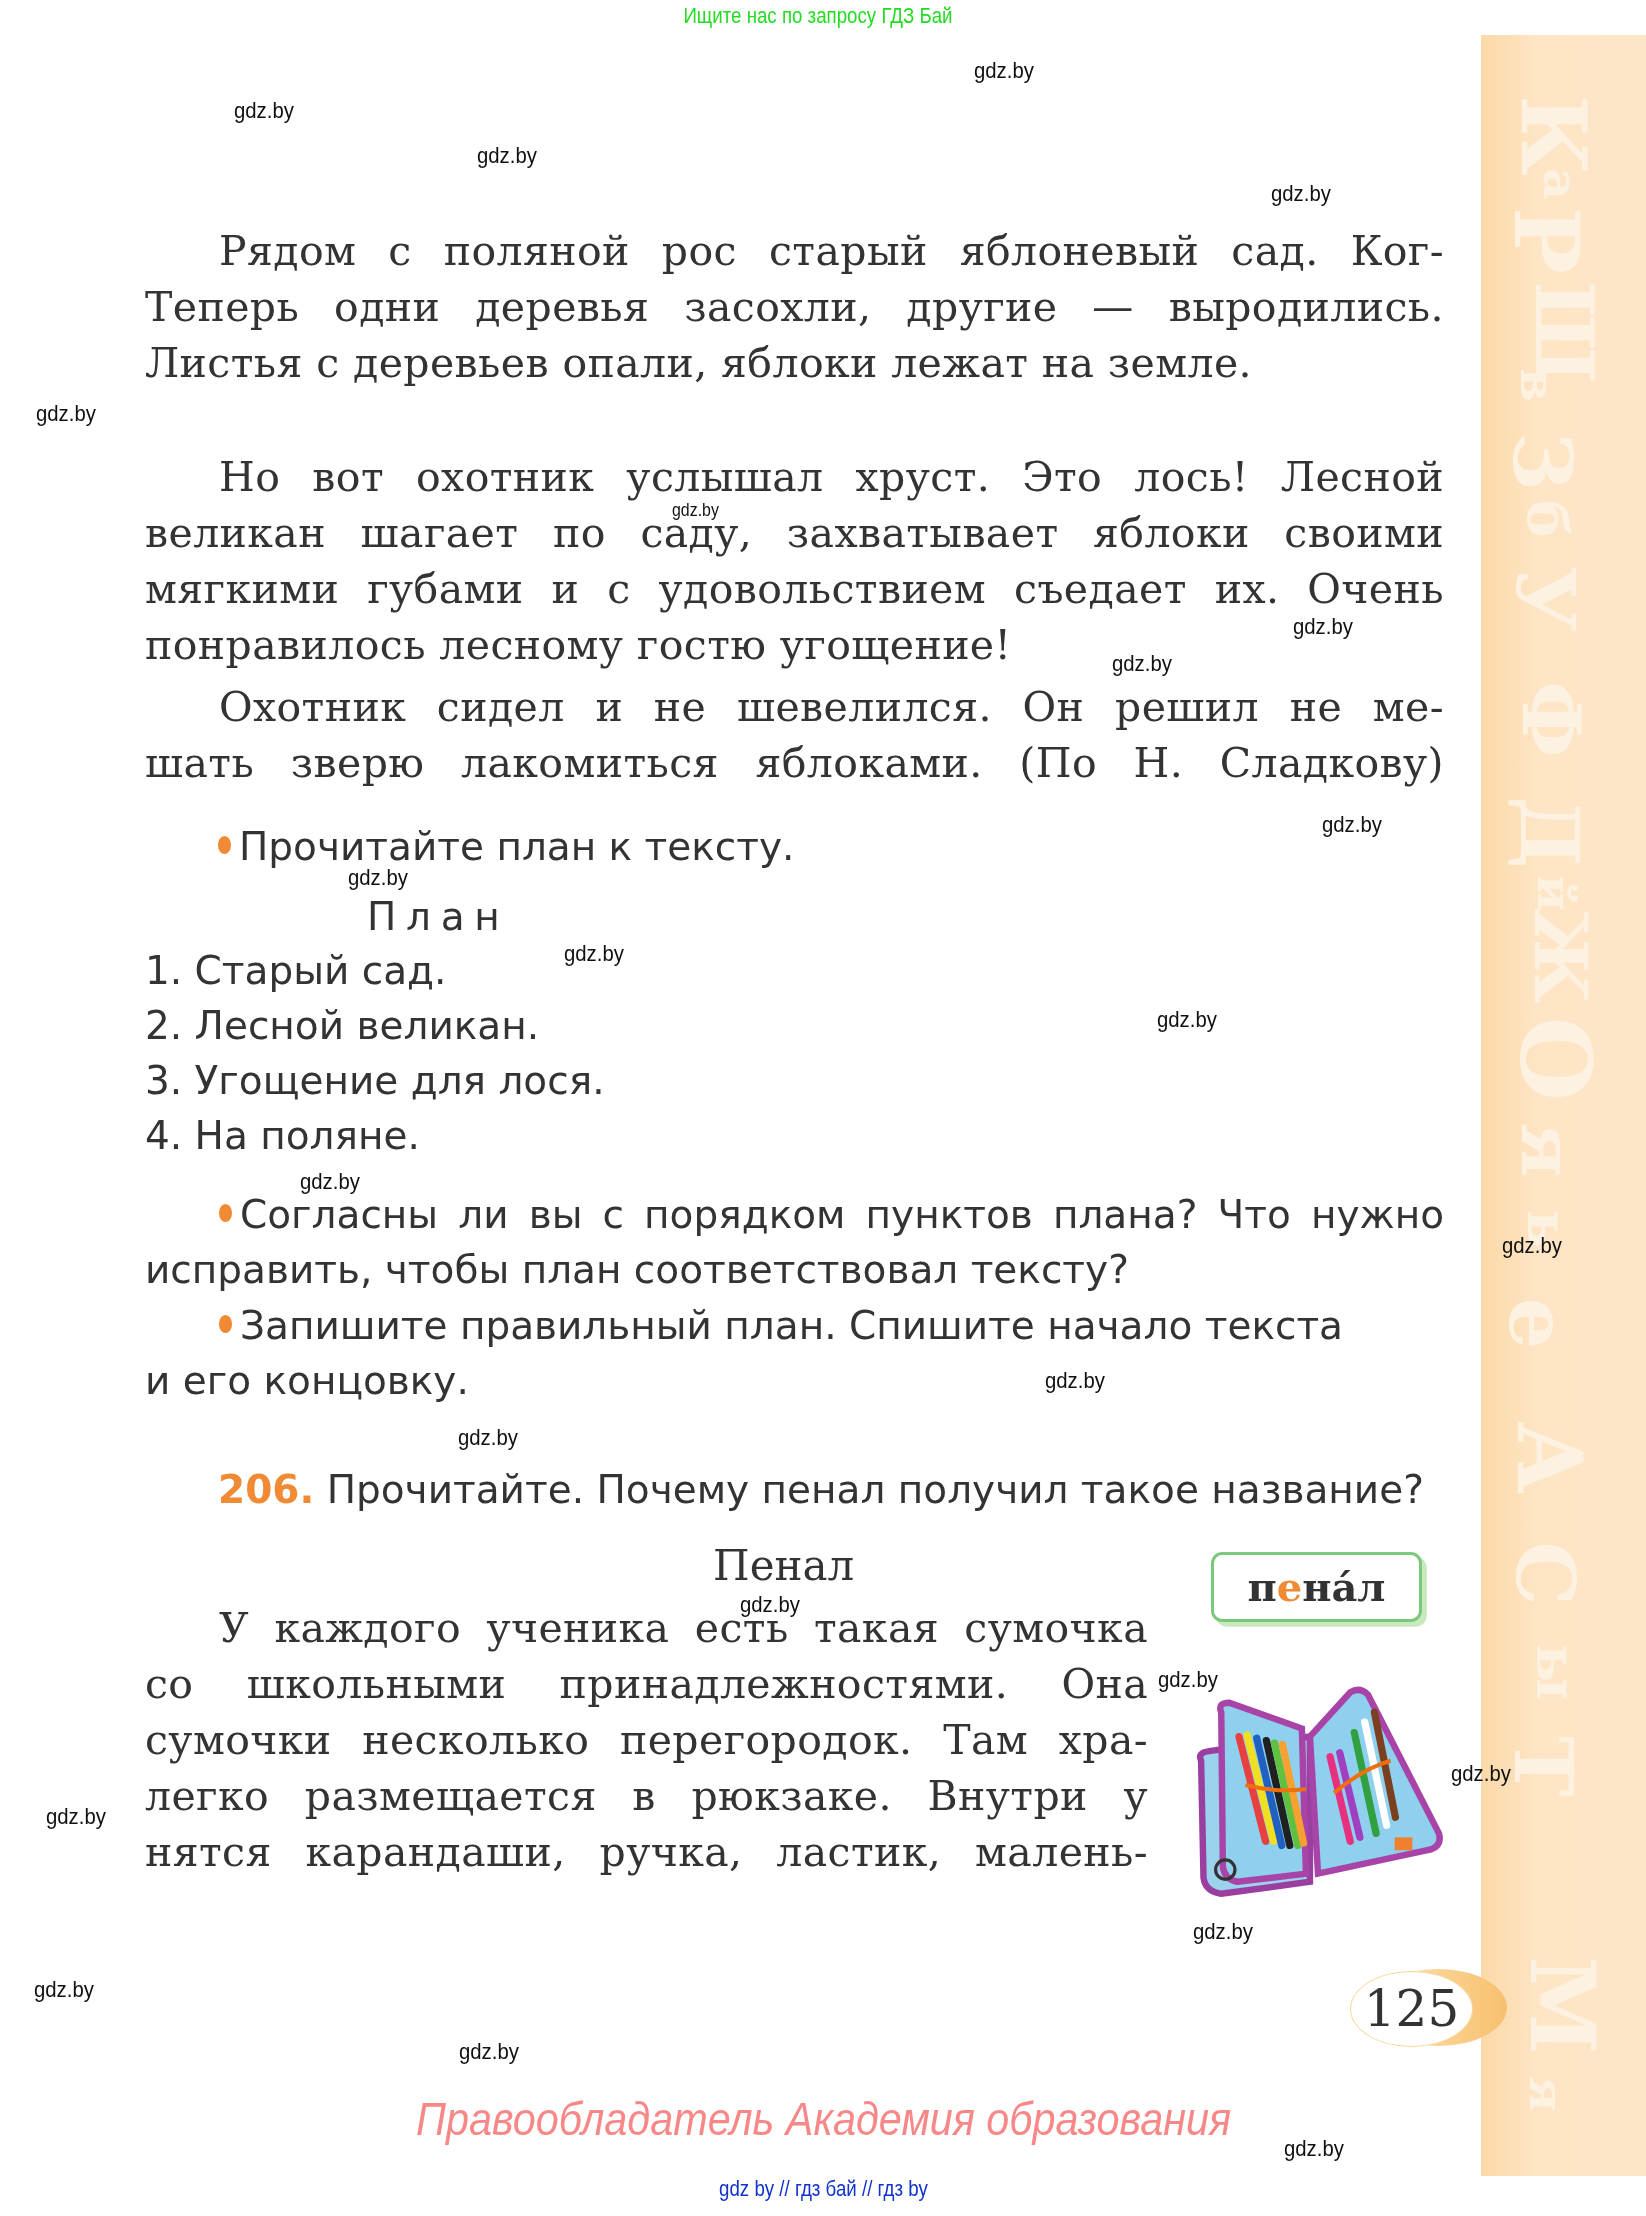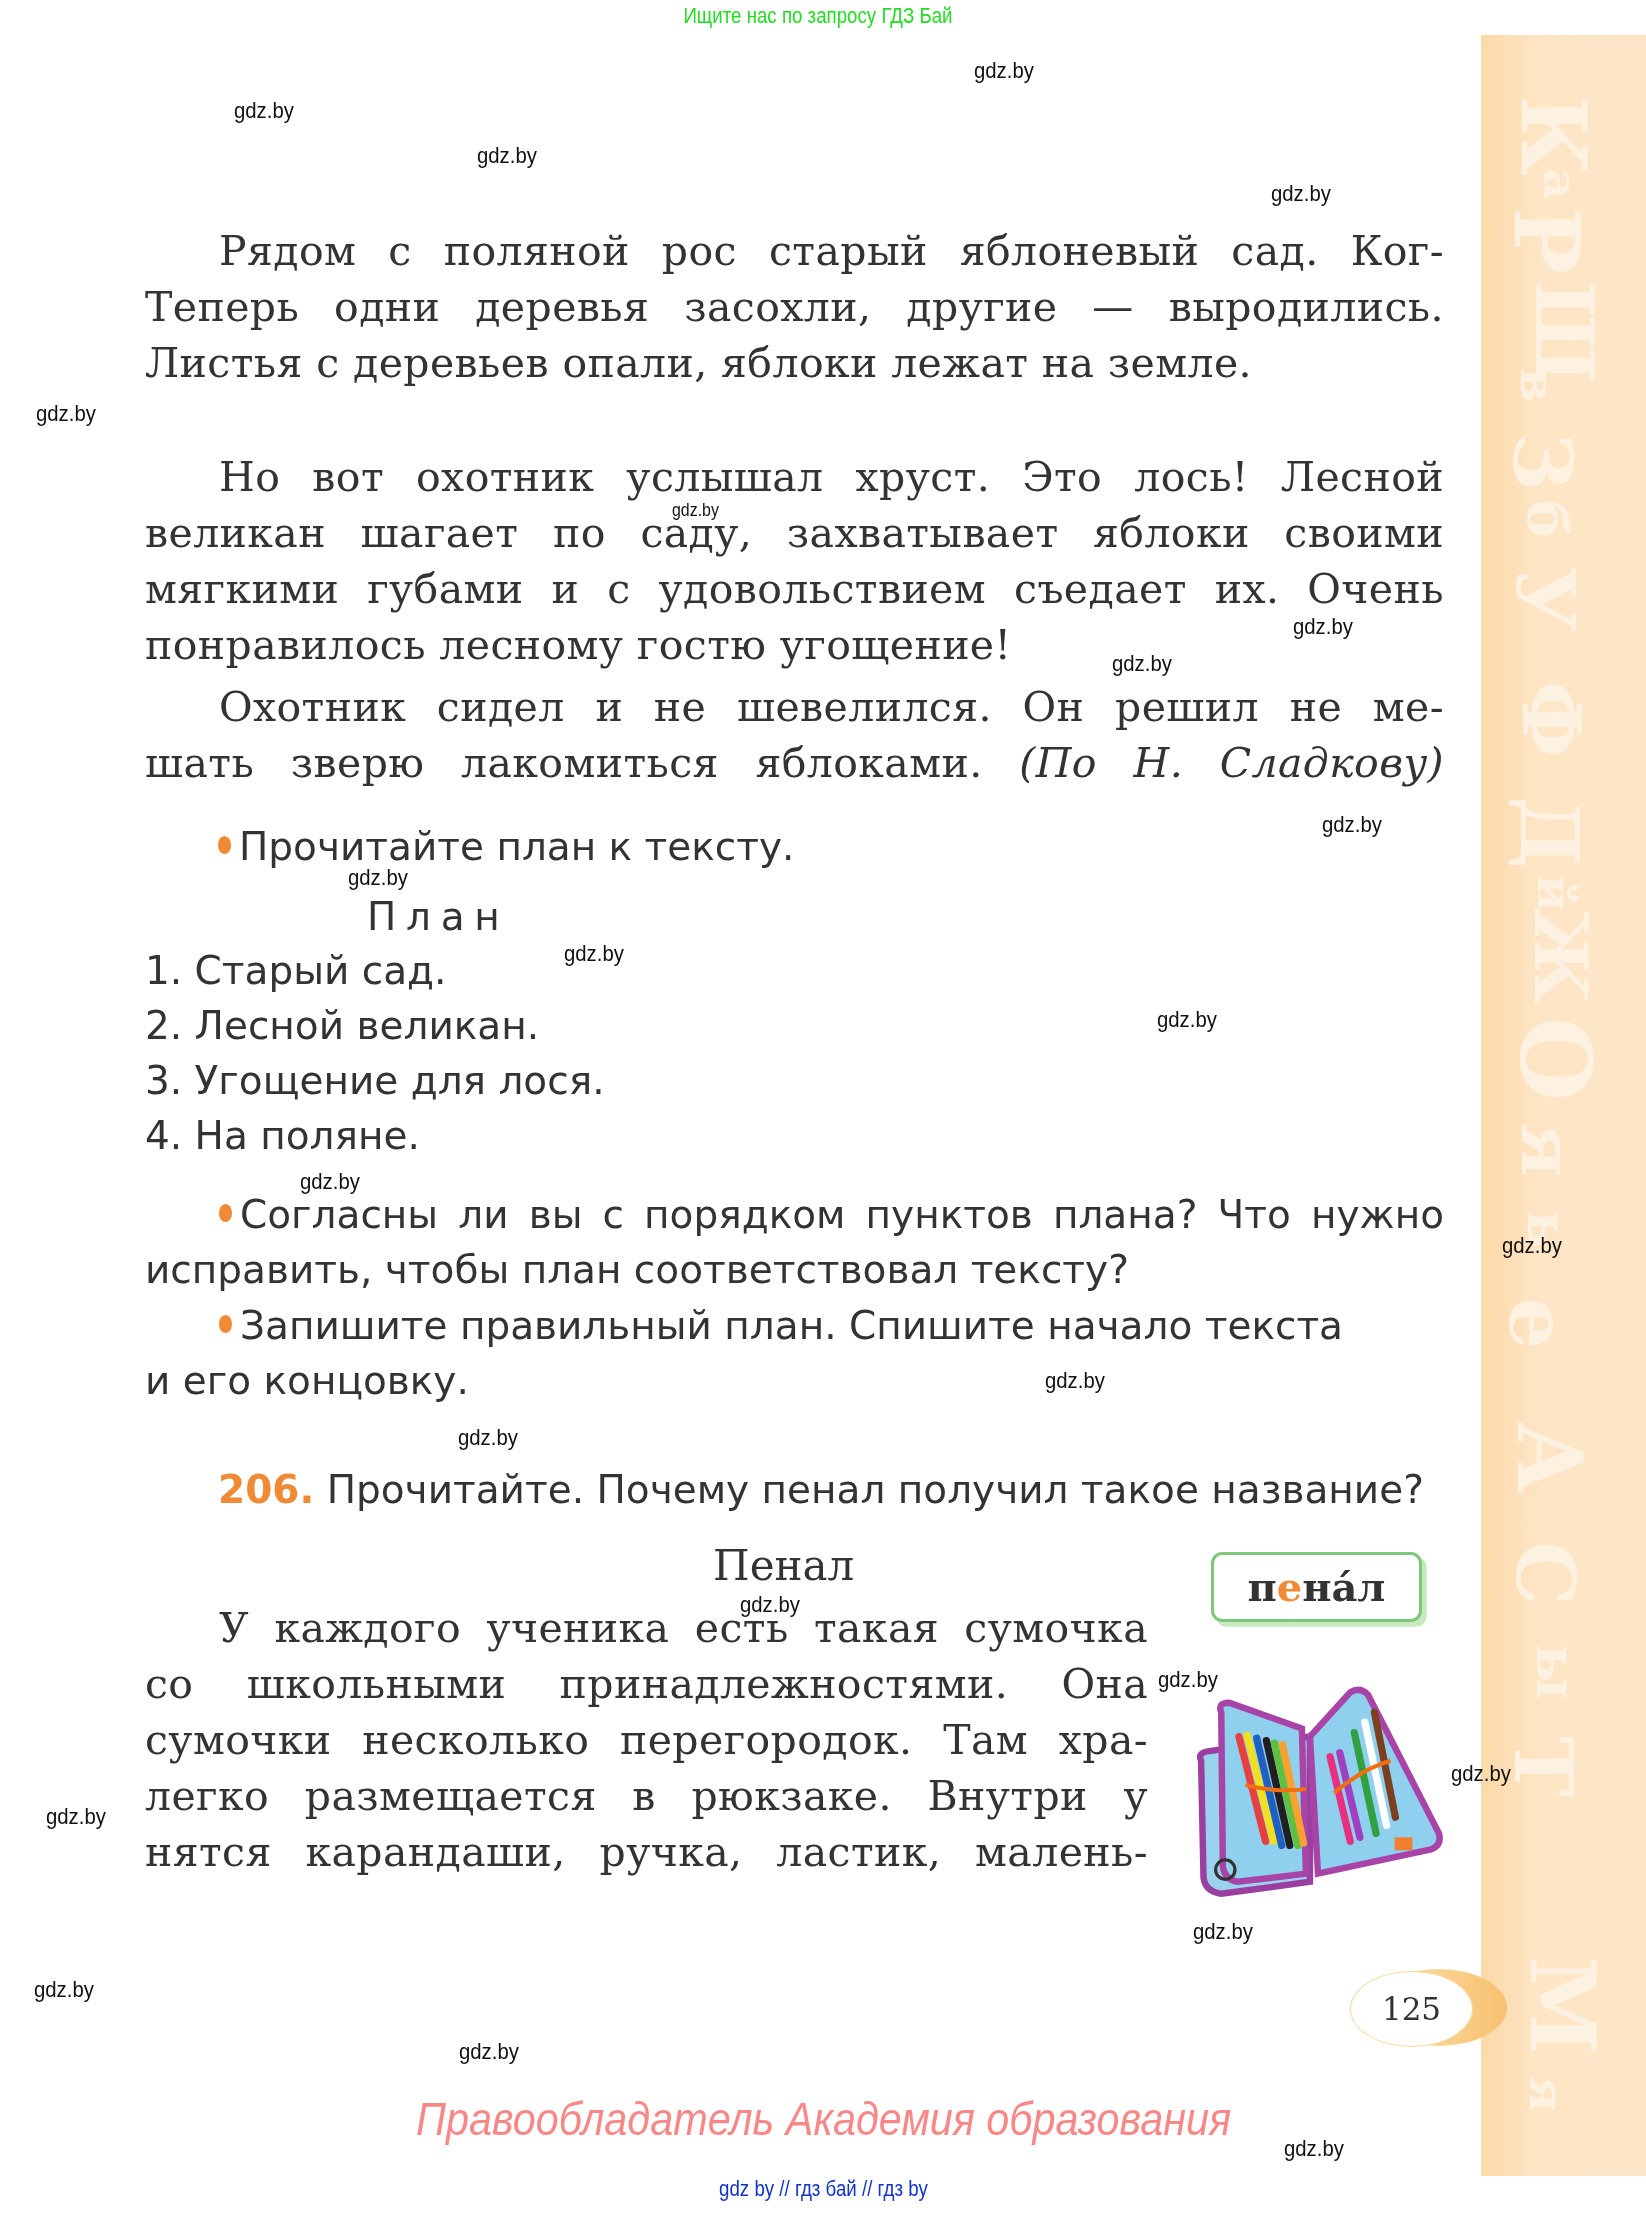--- a/index.html
+++ b/index.html
@@ -10,24 +10,24 @@
   .wm.small { font-size:17.7px; }
   .serif { font-family:"DejaVu Serif", serif; color:#333; font-size:41px; line-height:56px; letter-spacing:0.4px; transform-origin:left top; }
   .para { position:absolute; left:145px; width:1299px; text-align:justify; }
   .line { display:block; white-space:nowrap; text-align:justify; text-align-last:justify; height:56px; }
   .line.last { text-align-last:left; }
   .indent { padding-left:74px; }
   .sans { font-family:"DejaVu Sans", sans-serif; color:#333; font-size:39px; line-height:55px; }
   .sansline { display:block; white-space:nowrap; height:55px; }
   .bullet { display:inline-block; width:13px; height:17.7px; border-radius:50%; background:#f08a34; margin-right:8px; vertical-align:middle; position:relative; top:-4.8px; }
   .ex-num { color:#f08a34; font-weight:bold; }
-  .italic { font-style:italic; }
+  .italic { }
   .sidebar { left:1481px; top:35px; width:165px; height:2141px; background:linear-gradient(90deg,#fcd9a8 0%, #fde5c5 35%, #fde6c8 100%); }
   .deco { position:absolute; color:#fdf1e1; font-family:"DejaVu Serif", serif; font-weight:bold; transform:rotate(90deg); }
-  .pagenum { left:1350px; top:1971px; width:121px; height:74px; border-radius:50%; background:#ffffff; border:1.6px solid #f7d79a; text-align:center; font-family:"DejaVu Serif", serif; font-size:31px; line-height:74px; color:#333; z-index:2; }
+  .pagenum { left:1350px; top:1971px; width:121px; height:74px; border-radius:50%; background:#ffffff; border:1.6px solid #f7d79a; text-align:center; font-family:"DejaVu Serif", serif; font-size:50px; line-height:74px; color:#333; z-index:2; }
   .pagenum-shadow { left:1370px; top:1969px; width:137px; height:77px; border-radius:50%; background:linear-gradient(90deg,#fde4b8,#f8c06e); z-index:1; }
   .card { left:1211px; top:1552px; width:205px; height:64px; border:3.2px solid #7cc87c; border-radius:11.3px; background:#fff; box-shadow:4.8px 4.8px 0 #c8e8c0; text-align:center; font-family:"DejaVu Serif", serif; font-weight:bold; font-size:40px; line-height:64px; color:#333; }
   .card .vowel { color:#f08a34; }
   .pencase { left:1189px; top:1680px; width:258px; height:218px; }
   .copyright { left:0; width:1647px; top:2091px; text-align:center; color:#f88888; font-family:"Liberation Sans", sans-serif; font-style:italic; font-size:47px; transform:scaleX(0.88); }
   .footer { left:0; width:1647px; top:2176px; text-align:center; color:#1133cc; font-family:"Liberation Sans", sans-serif; font-size:22px; transform:scaleX(0.85); }
   .plan-title { letter-spacing:9.7px; }
   .centered-title { position:absolute; left:145px; width:1144px; text-align:center; font-family:"DejaVu Serif", serif; font-weight:normal; font-size:42px; color:#333; }
 </style>
 </head>

